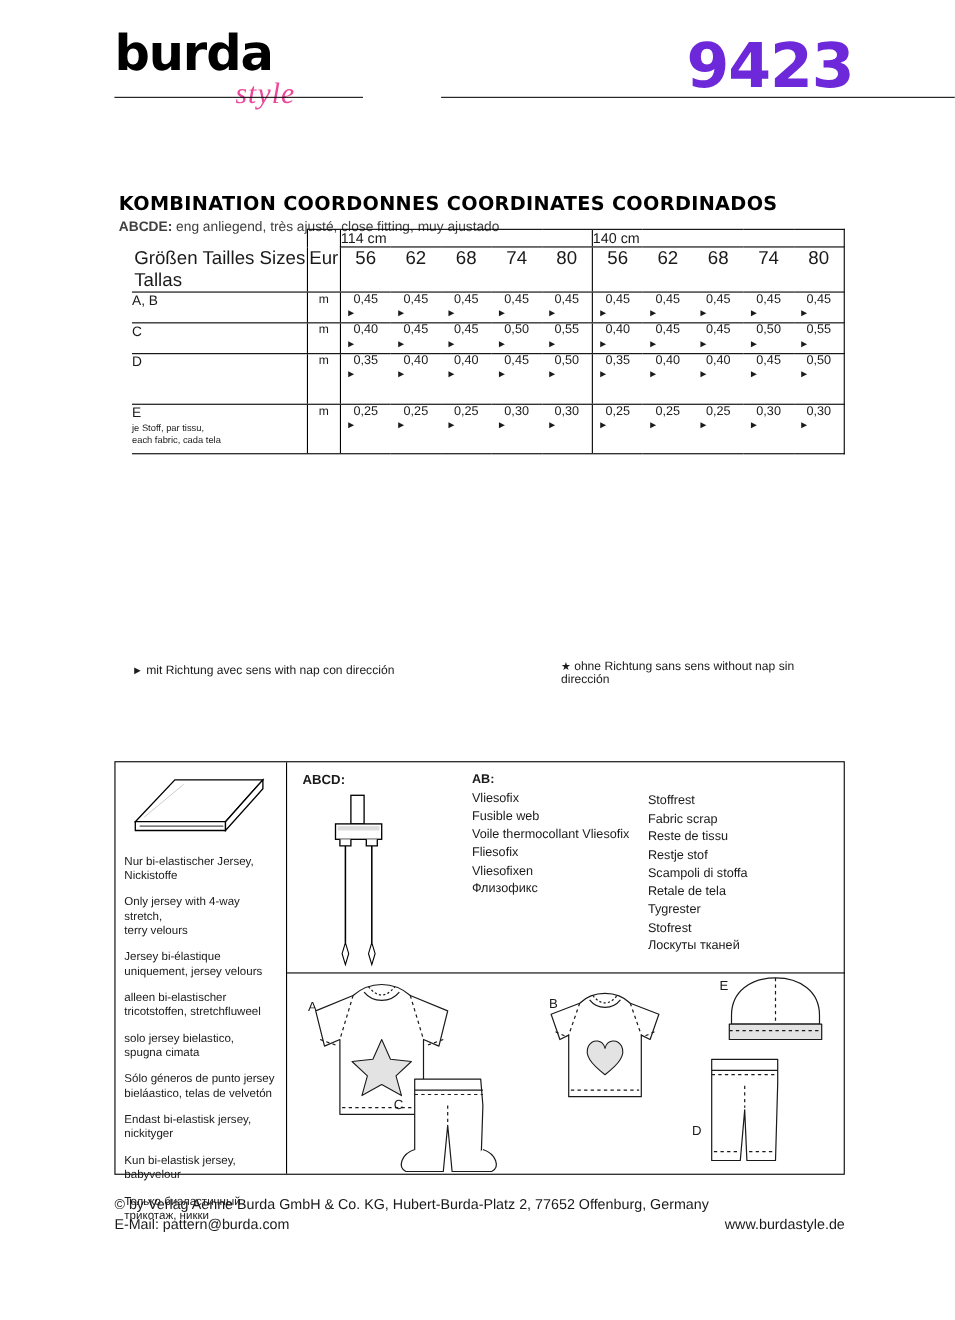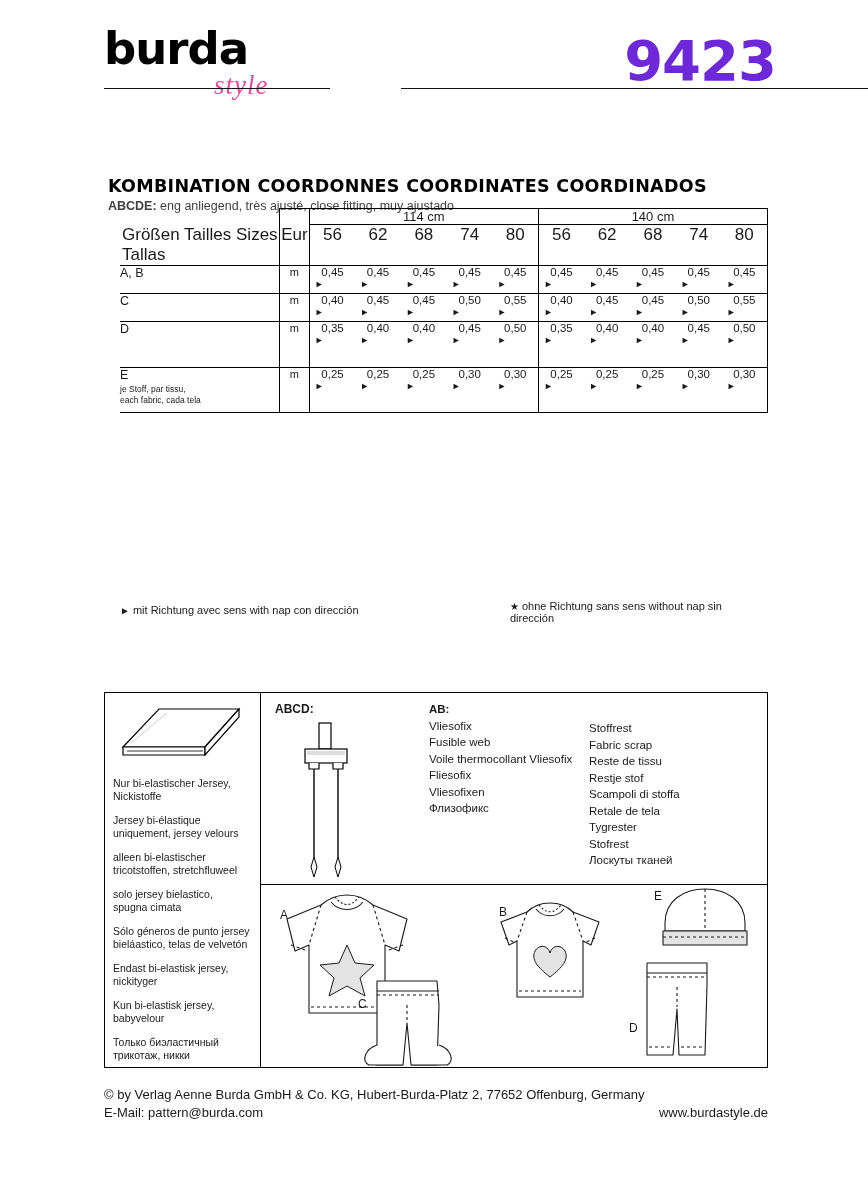--- a/index.html
+++ b/index.html
@@ -117,21 +117,21 @@
     font-size: 11.5px;
   }
   table.fabric td, table.fabric th {
     padding: 0;
     vertical-align: top;
     font-weight: normal;
   }
   .th-top {
     border-bottom: 1px solid #000;
     border-top: 1px solid #000;
-    text-align: center;
+    text-align: left;
     font-size: 13px;
     padding: 3px 0 3px 0;
   }
   .bl { border-left: 1px solid #000; }
   .br { border-right: 1px solid #000; }
   .hdr-row td {
     border-bottom: 1px solid #000;
     text-align: center;
     font-size: 17px;
     padding: 2px 0 3px 0;
@@ -538,20 +538,21 @@
       <div class="fabric-swatch">
         <svg width="128" height="66" viewBox="0 0 128 66">
           <path d="M4 44 L40 6 L120 6 L86 44 Z" fill="#fff" stroke="#000" stroke-width="1.2"></path>
           <path d="M4 44 L4 52 L86 52 L86 44 Z" fill="#fff" stroke="#000" stroke-width="1.2"></path>
           <path d="M86 44 L120 6 L120 14 L86 52 Z" fill="#fff" stroke="#000" stroke-width="1.2"></path>
           <path d="M8 48 L84 48" stroke="#000" stroke-width="0.8"></path>
           <path d="M12 40 L48 10" stroke="#bbb" stroke-width="0.7"></path>
         </svg>
       </div>
       <div class="fabric-note">Nur bi-elastischer Jersey,<br>Nickistoffe</div>
+      <div class="fabric-note">Only jersey with 4-way stretch,<br>terry velours</div>
       <div class="fabric-note">Jersey bi-élastique<br>uniquement, jersey velours</div>
       <div class="fabric-note">alleen bi-elastischer<br>tricotstoffen, stretchfluweel</div>
       <div class="fabric-note">solo jersey bielastico,<br>spugna cimata</div>
       <div class="fabric-note">Sólo géneros de punto jersey<br>bieláastico, telas de velvetón</div>
       <div class="fabric-note">Endast bi-elastisk jersey,<br>nickityger</div>
       <div class="fabric-note">Kun bi-elastisk jersey,<br>babyvelour</div>
       <div class="fabric-note">Только биэластичный<br>трикотаж, никки</div>
     </div>
 
     <div class="panel-right-top">

